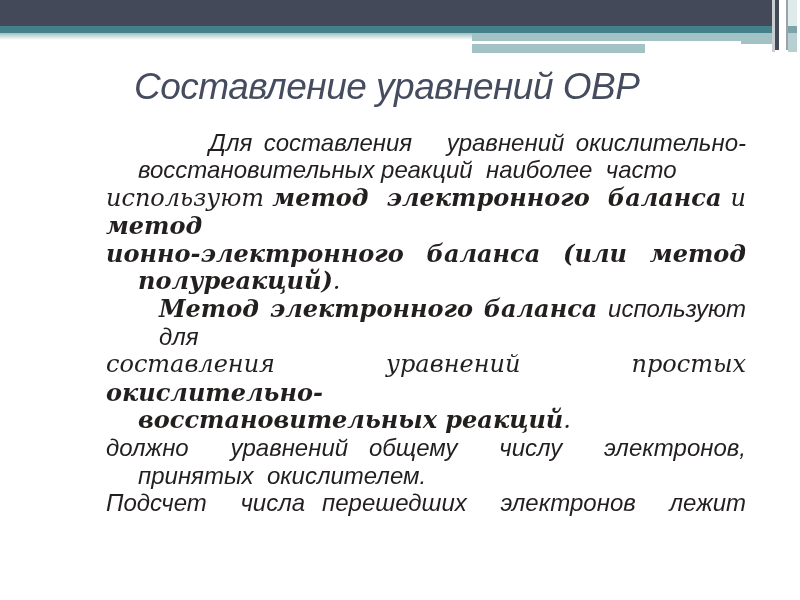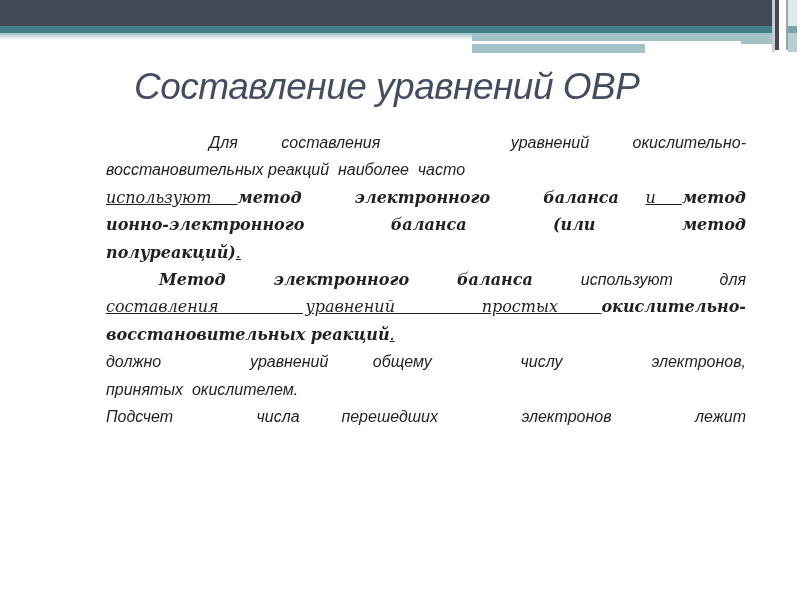--- a/index.html
+++ b/index.html
@@ -23,26 +23,26 @@
   .v-pale .p-teal{position:absolute;left:0;top:26px;width:100%;height:7px;background:#7aa4aa;}
   .v-pale .p-sea{position:absolute;left:0;top:33px;width:100%;height:19px;background:#b7cfd1;}
 
   
   .title{position:absolute;left:110px;top:66px;width:660px;
          font-family:"Liberation Sans",sans-serif;font-style:italic;font-weight:400;
          font-size:37px;line-height:42px;color:#454c5f;letter-spacing:-0.5px;margin-left:24px;}
 
   
   .body-text{position:absolute;left:106px;top:129px;width:640px;
-             font-size:16px;line-height:27.4px;color:#231f1f;}
+             font-size:24px;line-height:27.4px;color:#231f1f;}
   .line{white-space:pre-wrap;}
   .line-just{text-align:justify;text-align-last:justify;}
-  .line-left{text-align:left;text-align-last:left;}
+  .line-left{text-align:left;text-align-last:left;margin-left:32px;}
   .r-sans{font-family:"Liberation Sans",sans-serif;font-style:italic;}
-  .r-serif{font-family:"DejaVu Serif",serif;font-style:italic;text-decoration:underline;}
+  .r-serif{font-family:"DejaVu Serif",serif;font-style:italic;}
   .r-bold{font-family:"DejaVu Serif",serif;font-style:italic;font-weight:700;text-align:right;}
 </style>
 </head>
 <body>
 
 <div class="slide">
 
   <div class="bar-dark"></div>
   <div class="band-teal"></div>
   <div class="band-fade-left"></div>

